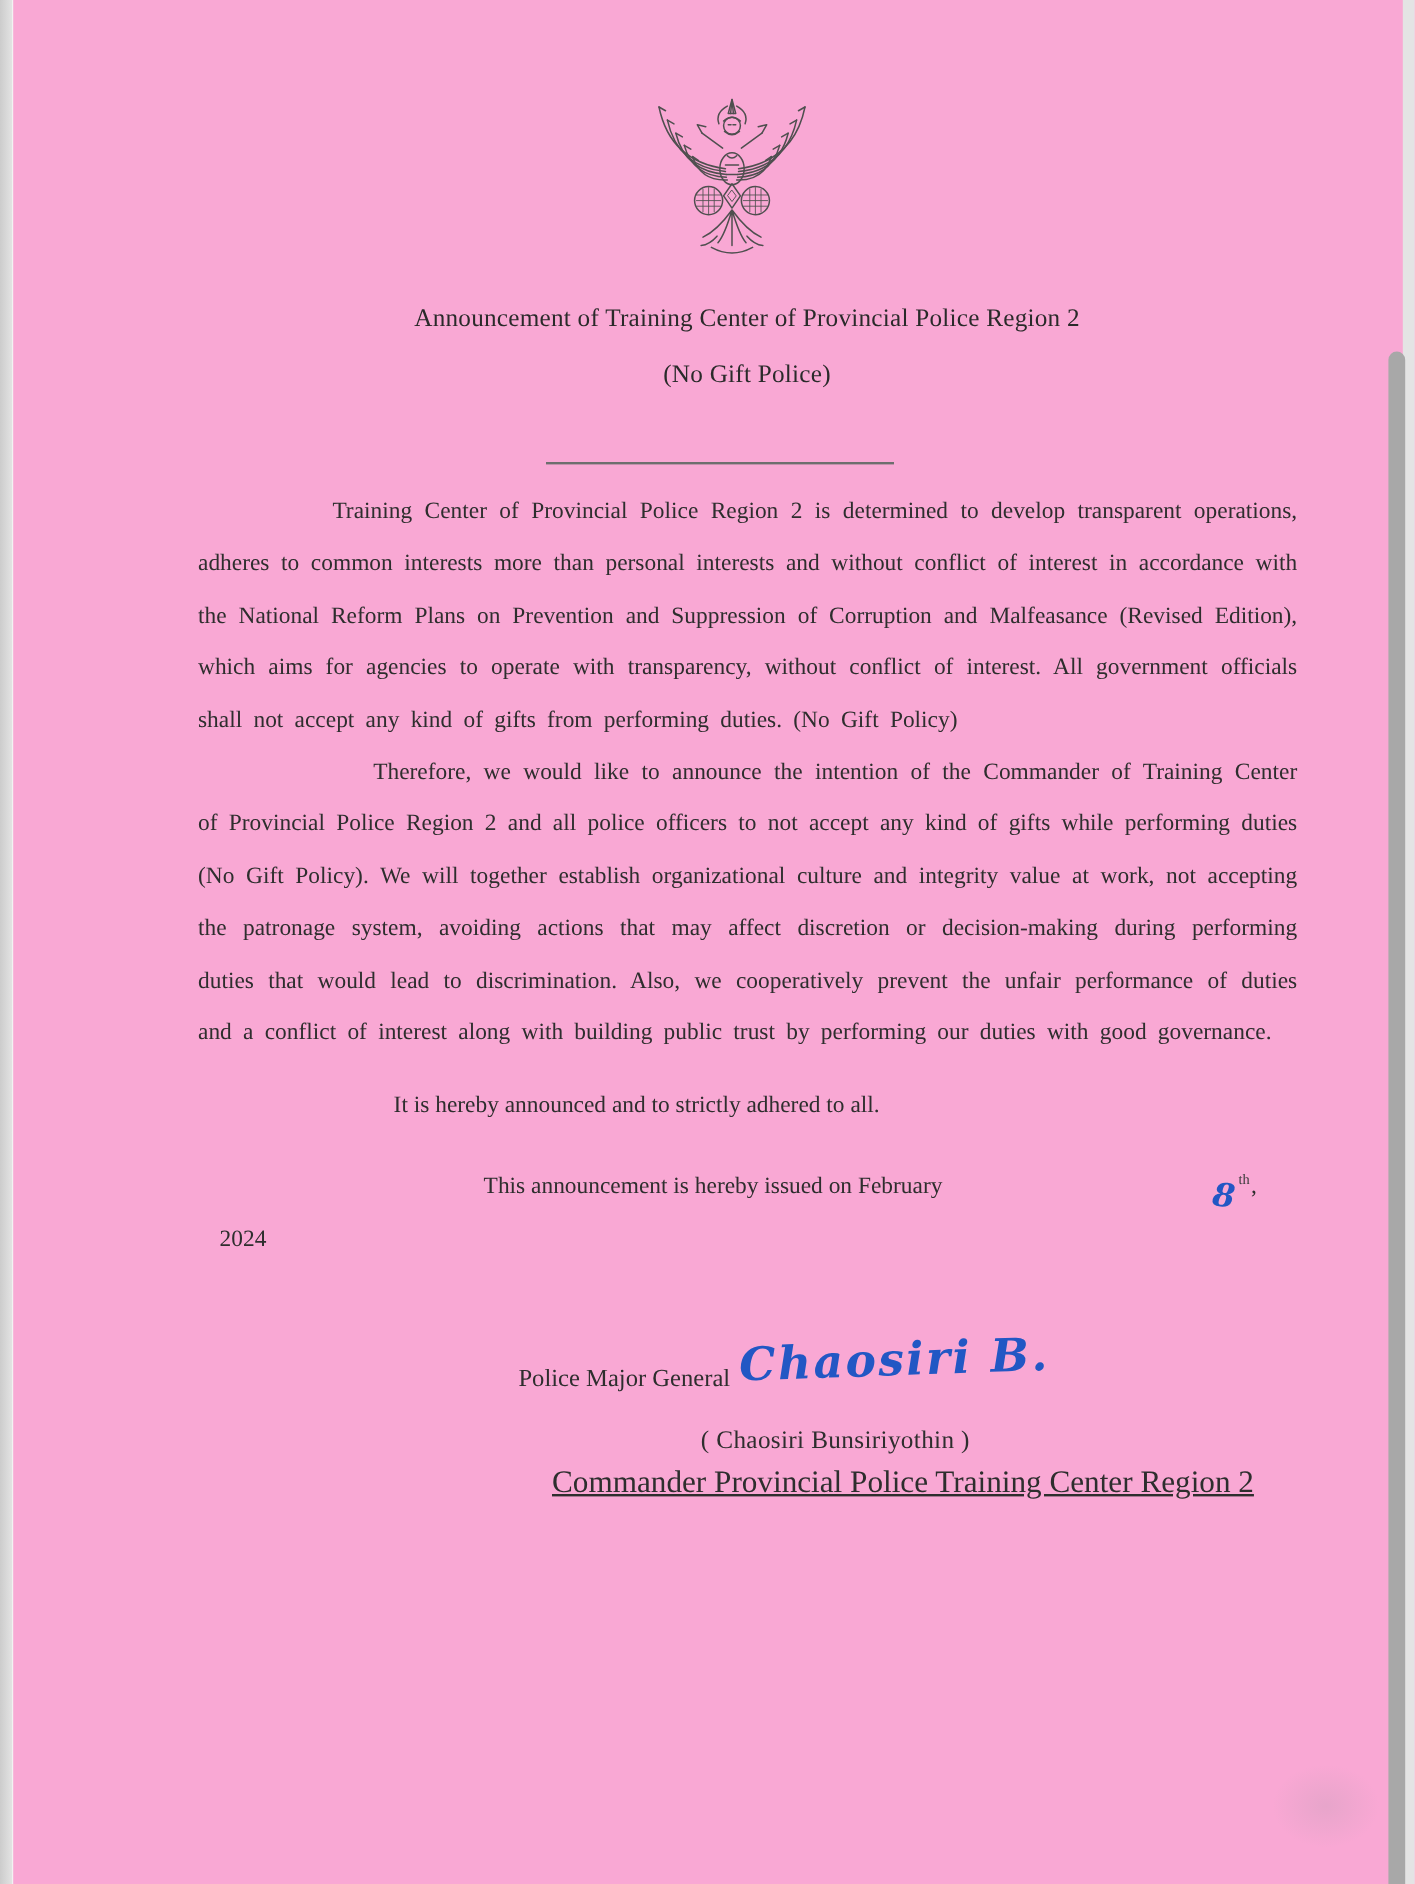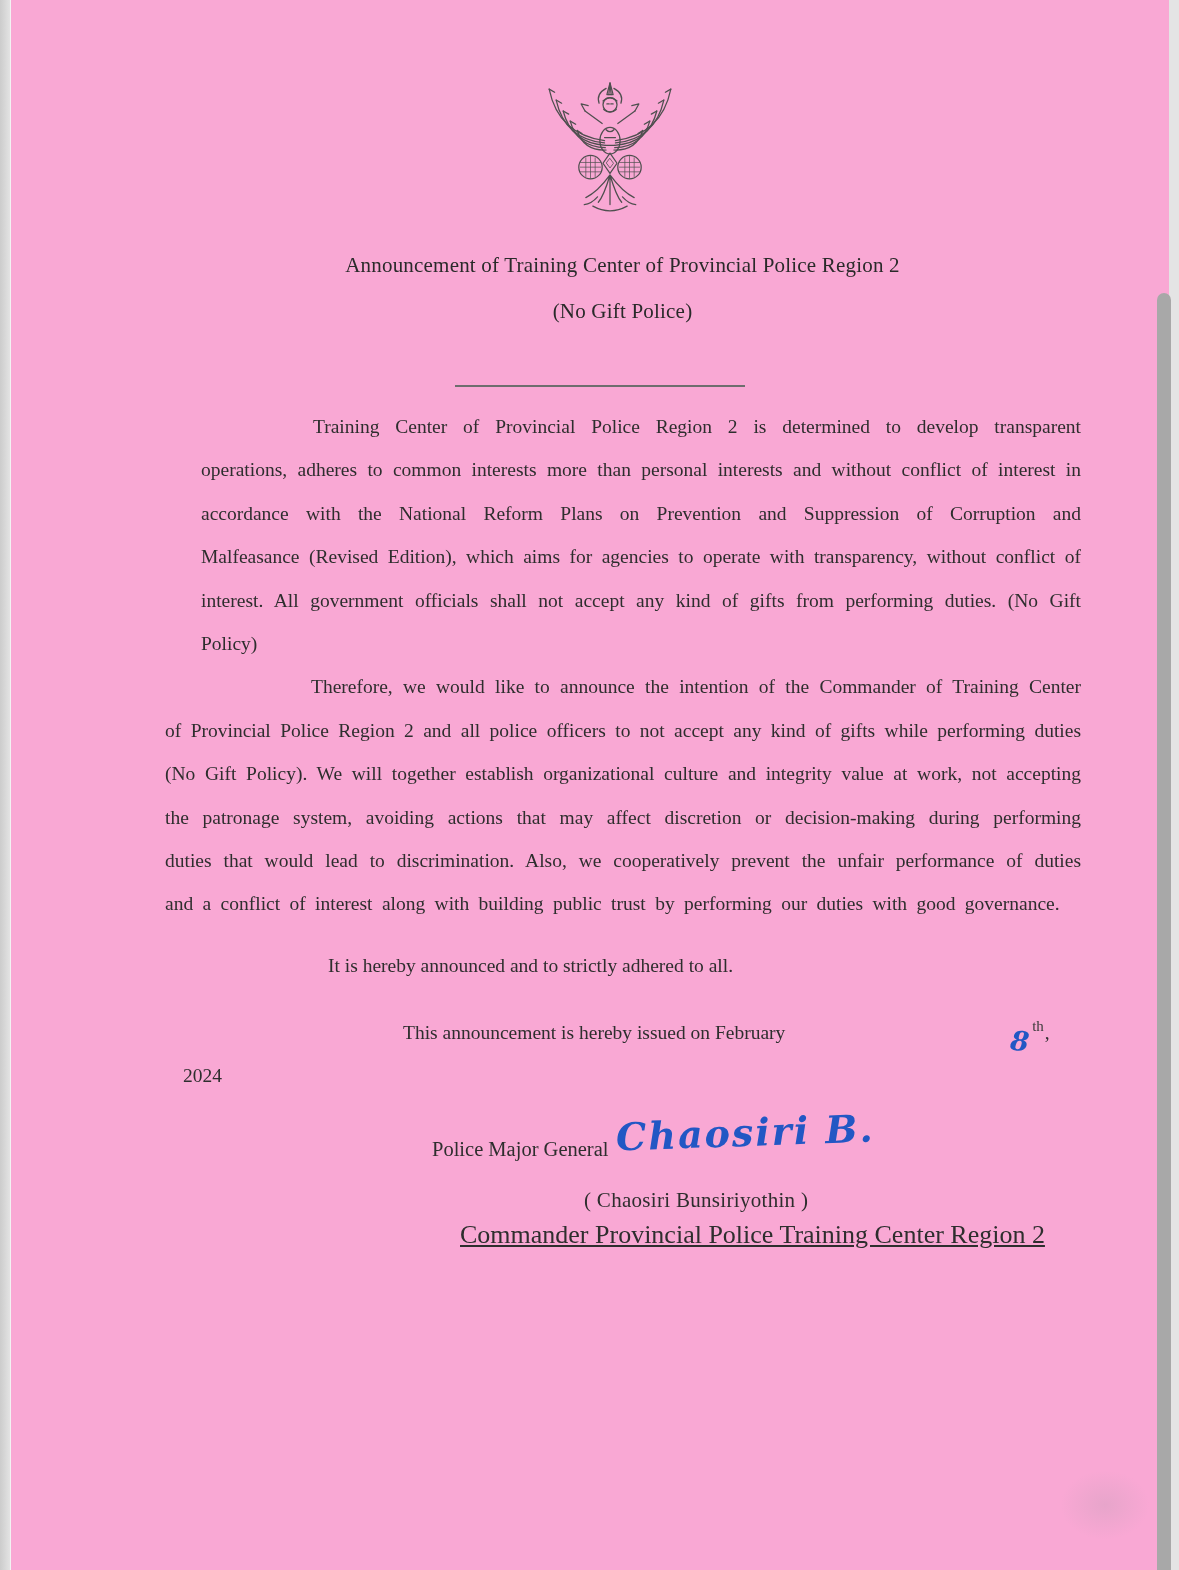--- a/index.html
+++ b/index.html
@@ -53,37 +53,37 @@
     position: absolute; left: 165px; top: 405px; width: 916px;
   }
   .para {
     margin: 0;
     font-size: 19.5px;
     line-height: 43.4px;
     text-align: justify;
     word-spacing: 4.5px;
     color: #2e2e2e;
   }
-  .para.p1 { text-indent: 112px; margin-left: 36px; }
+  .para.p1 { text-indent: 112px; }
   .para.p2 { text-indent: 146px; }
   .single-line { margin: 18px; font-size: 19.5px; line-height: 43.4px; color: #2e2e2e; }
   .closing { text-indent: 145px; }
   .dateline { text-indent: 220px; }
   .hand-day {
     display: inline-block;
     color: #2257c4;
     font-size: 27px;
     font-weight: bold;
     font-style: italic;
     transform: rotate(6deg);
     margin: 0 2px 0 6px;
     font-family: "DejaVu Serif", serif;
   }
   .ordinal {
-    font-size: 15px; vertical-align: super; color: #3a3a3a; margin-right: 1px;
+    font-size: 12px; vertical-align: super; color: #3a3a3a; margin-right: 1px;
   }
   
   .sig-rank {
     position: absolute; left: 432px; top: 1138px;
     font-size: 20.5px; color: #2e2e2e;
   }
   .sig-script {
     position: absolute; left: 616px; top: 1110px;
     font-family: "DejaVu Serif", serif;
     font-style: italic; font-weight: bold;

